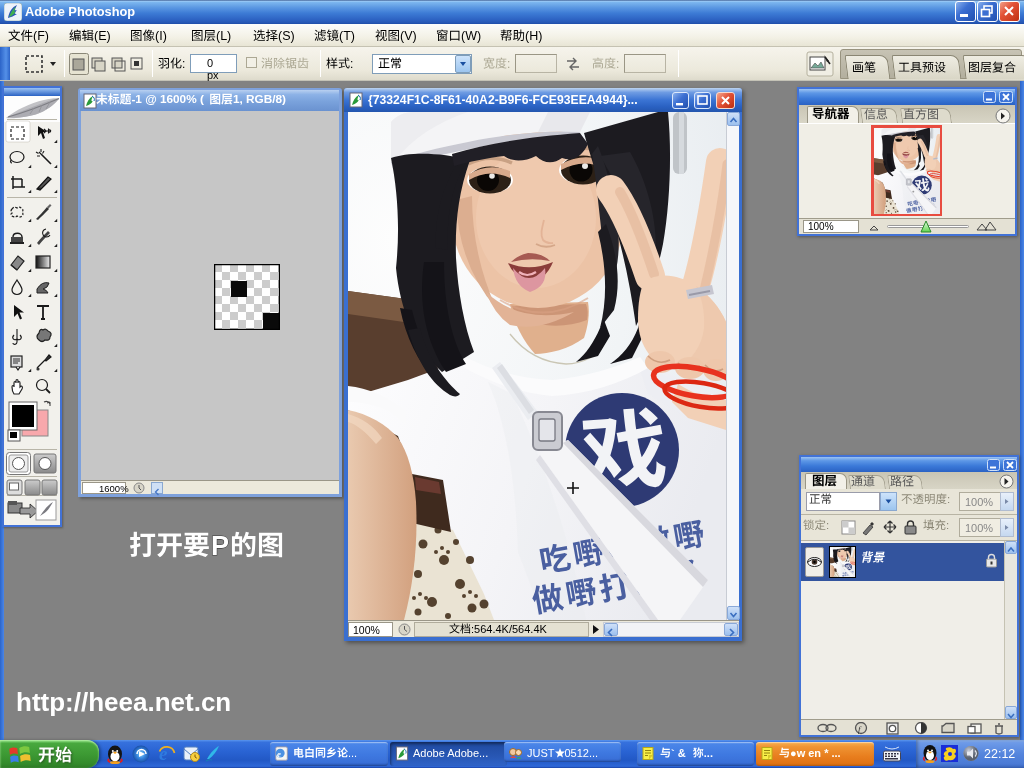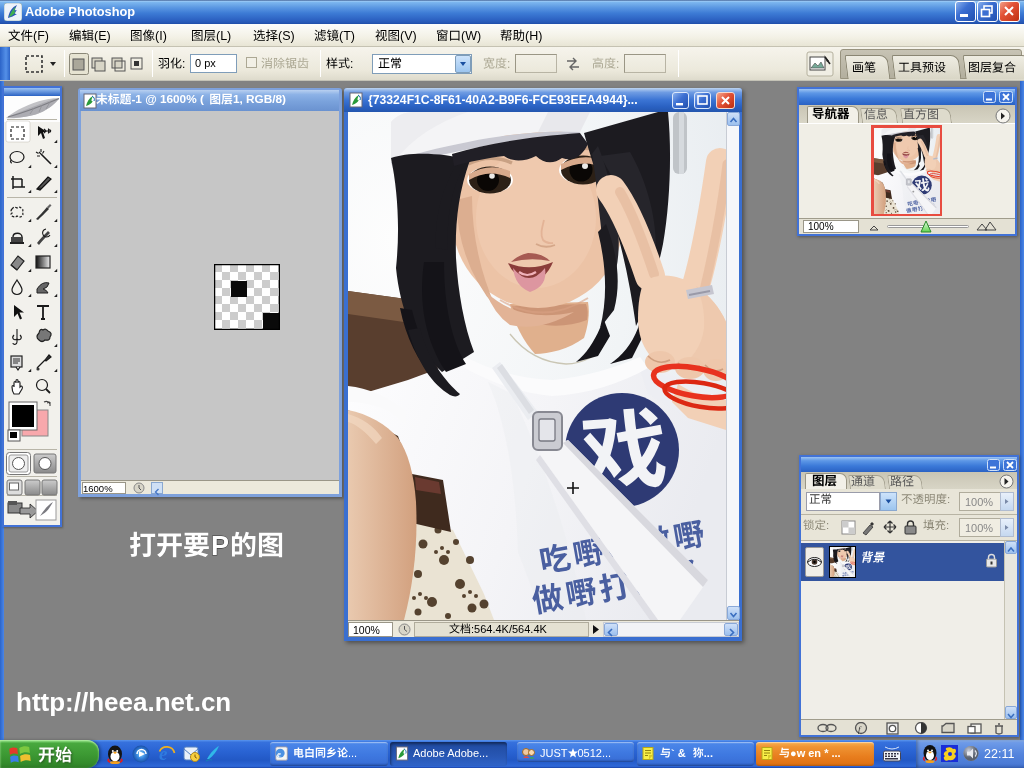--- a/index.html
+++ b/index.html
@@ -210,21 +210,21 @@
     </g>
 </svg>
 <div class="vsep" style="left:152px;top:50px;height:27px"></div>
 <svg class="t " style="left:158px;top:57px;width:27px;height:15px;" viewBox="0 0 27 15">
     <g fill="#000000">
       <use href="#gr7fbd" transform="translate(0.0,0) scale(0.01200)"></use>
       <use href="#gr5316" transform="translate(12.0,0) scale(0.01200)"></use>
       <text x="24.0" y="10.6" font-family="&quot;Liberation Sans&quot;, sans-serif" font-size="12" font-weight="normal" fill="#000000">:</text>
     </g>
   </svg>
-<div class="obox" style="left:190px;top:54px;width:47px;height:19px;padding:2px 4px">0 px</div>
+<div class="obox" style="left:190px;top:54px;width:47px;height:19px;padding:2px 16px">0 px</div>
 <div class="abs" style="left:246px;top:57px;width:11px;height:11px;border:1px solid #aca894;background:#f2f0e6"></div>
 <svg class="t " style="left:261px;top:57px;width:48px;height:15px;" viewBox="0 0 48 15">
     <g fill="#a8a48f">
       <use href="#gr6d88" transform="translate(0.0,0) scale(0.01200)"></use>
       <use href="#gr9664" transform="translate(12.0,0) scale(0.01200)"></use>
       <use href="#gr952f" transform="translate(24.0,0) scale(0.01200)"></use>
       <use href="#gr9f7f" transform="translate(36.0,0) scale(0.01200)"></use>
     </g>
   </svg>
 <div class="vsep" style="left:320px;top:50px;height:27px"></div>
@@ -459,21 +459,21 @@
 </svg>
 <div class="abs" style="left:78px;top:88px;width:264px;height:409px;background:#c6c6c6;border:3px solid #7ea1dc;border-radius:3px 3px 0 0;box-shadow:2px 2px 3px rgba(0,0,0,.3)">
 <div class="abs" style="left:-1px;top:-1px;width:259px;height:21px;background:linear-gradient(180deg,#b8d0f0 0,#8cb2e6 22%,#7aa2dc 55%,#6a92d0 100%)"></div>
 <svg class="abs" style="left:2px;top:2px" width="15" height="16" viewBox="0 0 15 16">
       <rect x="1" y="1" width="12" height="14" fill="#fff" stroke="#667"></rect>
       <path d="M3 13 C4 9 6 5 10 3 C8 7 8 9 10 8 C8 11 6 12 3 13 Z" fill="#2a9a3a"></path>
       <path d="M9 3 c2 1 3 3 2 5" stroke="#16a" fill="none"></path>
     </svg>
 <div class="abs" style="left:0;top:20px;width:258px;height:369px;background:#c6c6c6"></div>
 <div class="abs" style="left:0;top:389px;width:258px;height:14px;background:#ece9dc;border-top:1px solid #9a9688">
-<div class="abs" style="left:1px;top:1px;width:44px;height:12px;background:#fff;border:1px solid #9a9688;font-size:9.5px;padding-left:0">1600%</div>
+<div class="abs" style="left:1px;top:1px;width:44px;height:12px;background:#fff;border:1px solid #9a9688;font-size:9.5px;padding-left:16px">1600%</div>
 <svg class="abs" style="left:52px;top:1px" width="13" height="12" viewBox="0 0 13 12">
         <circle cx="6" cy="6" r="5" fill="#d8d5c8" stroke="#888"></circle>
         <path d="M6 3 v3 l2 2" stroke="#555" fill="none"></path>
       </svg>
 <div class="abs" style="left:70px;top:1px;width:12px;height:12px;background:#cfe0f5;border:1px solid #8aa8d0"><svg width="10" height="10" viewBox="0 0 10 10">
           <path d="M6.5 2 L3.5 5 L6.5 8" stroke="#4878c8" stroke-width="1.4" fill="none"></path>
         </svg></div>
 </div>
   </div>
 <svg class="t " style="left:96px;top:93px;width:197px;height:15px;" viewBox="0 0 197 15">
@@ -991,21 +991,21 @@
     <div style="position:absolute;left:23px;top:5px;color:#fff;font-size:11px;white-space:nowrap;overflow:hidden;width:90px"></div>
   </div>
 <div class="abs" style="left:390px;top:742px;width:117px;height:24px;border-radius:3px;background:linear-gradient(180deg,#1f4aa0 0,#2857b4 60%,#2f63c8 100%);box-shadow:inset 1px 2px 3px rgba(0,0,0,.45)">
     <svg width="15" height="15" viewBox="0 0 15 16" style="position:absolute;left:5px;top:4px">
       <rect x="1" y="1" width="12" height="14" fill="#fff" stroke="#667"></rect>
       <path d="M3 13 C4 9 6 5 10 3 C8 7 8 9 10 8 C8 11 6 12 3 13 Z" fill="#2a9a3a"></path>
       <path d="M9 3 c2 1 3 3 2 5" stroke="#16a" fill="none"></path>
     </svg>
     <div style="position:absolute;left:23px;top:5px;color:#fff;font-size:11px;white-space:nowrap;overflow:hidden;width:90px">Adobe Adobe...</div>
   </div>
-<div class="abs" style="left:517px;top:742px;width:117px;height:20px;border-radius:3px;background:linear-gradient(180deg,#639af2 0,#4a85e8 10%,#3e78e0 55%,#3a70d8 85%,#2c5cc0 100%);box-shadow:inset 0 -1px 2px rgba(0,0,0,.25), inset 0 1px 1px rgba(255,255,255,.4)">
+<div class="abs" style="left:504px;top:742px;width:117px;height:20px;border-radius:3px;background:linear-gradient(180deg,#639af2 0,#4a85e8 10%,#3e78e0 55%,#3a70d8 85%,#2c5cc0 100%);box-shadow:inset 0 -1px 2px rgba(0,0,0,.25), inset 0 1px 1px rgba(255,255,255,.4)">
     <svg width="15" height="15" viewBox="0 0 15 15" style="position:absolute;left:4px;top:4px">
       <circle cx="5" cy="6" r="3.5" fill="#f0c8a0" stroke="#a06820"></circle>
       <path d="M2 12 a4 4 0 0 1 6.5 0 z" fill="#e04848"></path>
       <circle cx="10.5" cy="6.5" r="3" fill="#f8d8b0" stroke="#a06820"></circle>
       <path d="M8 12.5 a3.5 3.5 0 0 1 5.5 0 z" fill="#38b838"></path>
     </svg>
     <div style="position:absolute;left:23px;top:5px;color:#fff;font-size:11px;white-space:nowrap;overflow:hidden;width:92px">JUST<svg width="10" height="10" viewBox="0 0 10 10" style="display:inline-block;vertical-align:-1px">
         <path d="M5 0 L6.3 3.4 10 3.6 7.1 5.9 8 9.5 5 7.4 2 9.5 2.9 5.9 0 3.6 3.7 3.4 Z" fill="#fff"></path>
       </svg>0512...</div>
   </div>
@@ -1087,12 +1087,12 @@
       <path d="M4 7.5 h3 l3-3 v10 l-3-3 h-3 z" fill="#e8eaf0"></path>
       <path d="M12 6.5 a4.5 4.5 0 0 1 0 6" stroke="#e8eaf0" stroke-width="1.2" fill="none"></path>
       <defs>
         <radialGradient id="spkg" cx="0.35" cy="0.3">
           <stop offset="0" stop-color="#c8ccd8"></stop>
           <stop offset="1" stop-color="#5a6270"></stop>
         </radialGradient>
       </defs>
     </g>
 </svg>
-<div class="abs" style="left:984px;top:747px;color:#fff;font-size:12.5px">22:11</div>
+<div class="abs" style="left:984px;top:747px;color:#fff;font-size:12.5px">22:12</div>
 </body></html>

